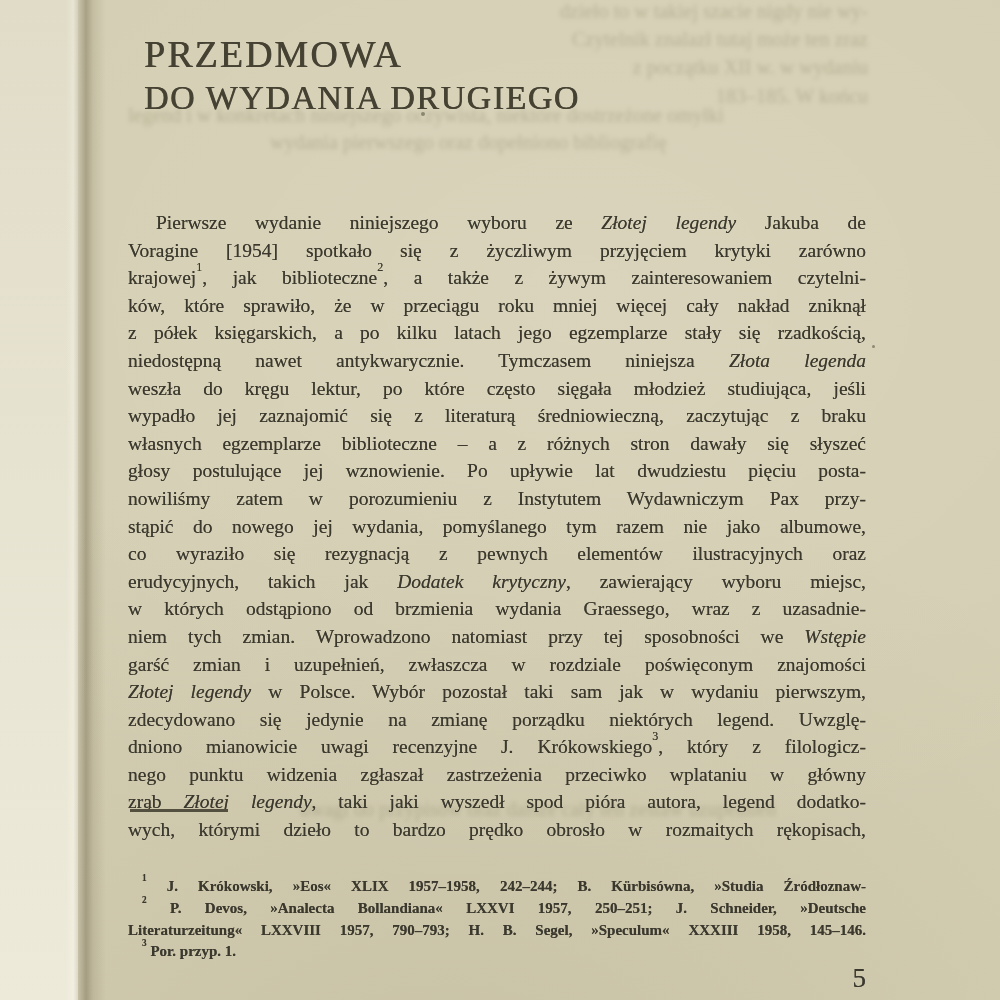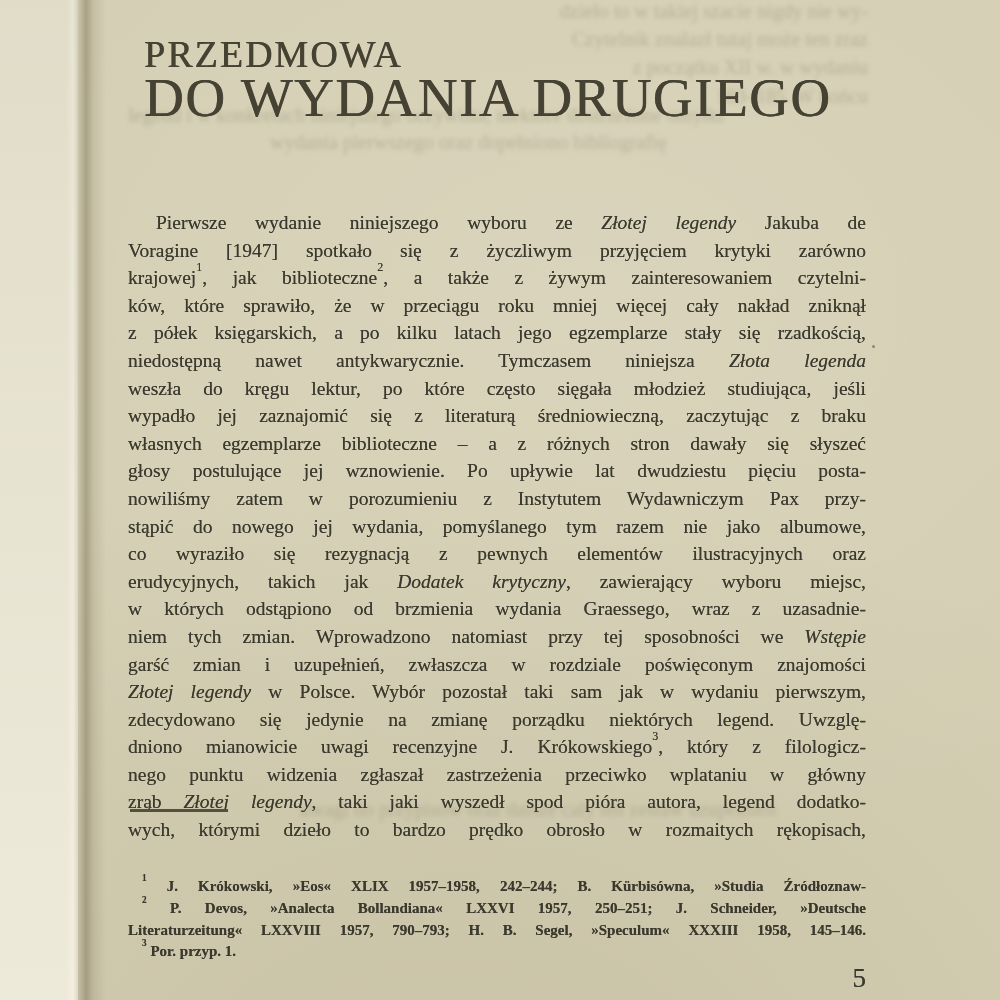--- a/index.html
+++ b/index.html
@@ -24,21 +24,21 @@
   
   .ghost-layer{position:absolute;inset:0;}
   .gline{position:absolute;white-space:nowrap;color:#9b9678;font-size:20px;
     filter:blur(2.3px);opacity:.52;}
 
   .speck{position:absolute;width:4px;height:4px;border-radius:50%;background:rgba(80,76,60,.55);filter:blur(.5px);}
 
   .title{position:absolute;left:128px;top:0;width:738px;margin:16px;
     font-weight:normal;color:#454233;text-shadow:0.5px 0 0 rgba(69,66,51,.85), 0 0.3px 0 rgba(69,66,51,.5);}
   .title .t1{display:block;font-size:38px;line-height:46px;margin-top:15px;letter-spacing:2px;}
-  .title .t2{display:block;font-size:55px;line-height:42px;letter-spacing:1.5px;}
+  .title .t2{display:block;font-size:34px;line-height:42px;letter-spacing:1.5px;}
 
   .paragraph{position:absolute;left:128px;top:162px;width:738px;
     font-size:19.5px;line-height:27.6px;
     text-shadow:0 0 .5px rgba(59,57,46,.75);margin-top:47px;}
   .line{text-align:justify;text-align-last:justify;text-justify:inter-word;height:27.6px;}
   .line.indent{text-indent:28px;}
 
   sup.fref{font-size:.62em;line-height:0;position:relative;top:-.45em;}
 
   .fn-rule{position:absolute;left:130px;top:809px;width:98px;height:3px;background:#53503f;}
@@ -72,21 +72,21 @@
   <div class="speck" style="left:421px;top:112px;"></div>
   <div class="speck" style="left:872px;top:345px;width:3px;height:3px;"></div>
 
   <h1 class="title">
     <span class="t1">PRZEDMOWA</span>
     <span class="t2">DO WYDANIA DRUGIEGO</span>
   </h1>
 
   <div class="paragraph" id="paragraph">
       <div class="line indent"><span>Pierwsze wydanie niniejszego wyboru ze </span><i>Złotej legendy</i><span> Jakuba de</span></div>
-      <div class="line"><span>Voragine [1947] spotkało się z życzliwym przyjęciem krytyki zarówno</span></div>
+      <div class="line"><span>Voragine [1954] spotkało się z życzliwym przyjęciem krytyki zarówno</span></div>
       <div class="line"><span>krajowej</span><sup class="fref">1</sup><span>, jak biblioteczne</span><sup class="fref">2</sup><span>, a także z żywym zainteresowaniem czytelni-</span></div>
       <div class="line"><span>ków, które sprawiło, że w przeciągu roku mniej więcej cały nakład zniknął</span></div>
       <div class="line"><span>z półek księgarskich, a po kilku latach jego egzemplarze stały się rzadkością,</span></div>
       <div class="line"><span>niedostępną nawet antykwarycznie. Tymczasem niniejsza </span><i>Złota legenda</i></div>
       <div class="line"><span>weszła do kręgu lektur, po które często sięgała młodzież studiująca, jeśli</span></div>
       <div class="line"><span>wypadło jej zaznajomić się z literaturą średniowieczną, zaczytując z braku</span></div>
       <div class="line"><span>własnych egzemplarze biblioteczne – a z różnych stron dawały się słyszeć</span></div>
       <div class="line"><span>głosy postulujące jej wznowienie. Po upływie lat dwudziestu pięciu posta-</span></div>
       <div class="line"><span>nowiliśmy zatem w porozumieniu z Instytutem Wydawniczym Pax przy-</span></div>
       <div class="line"><span>stąpić do nowego jej wydania, pomyślanego tym razem nie jako albumowe,</span></div>

